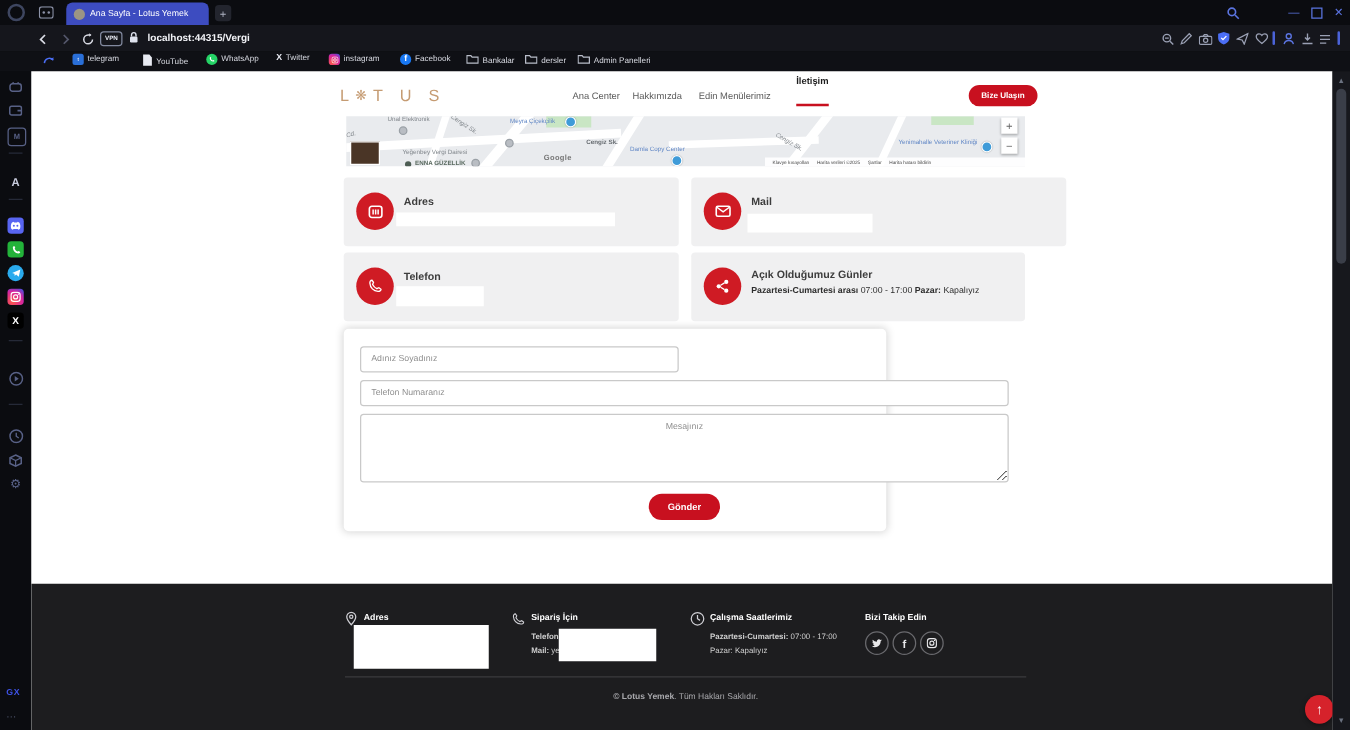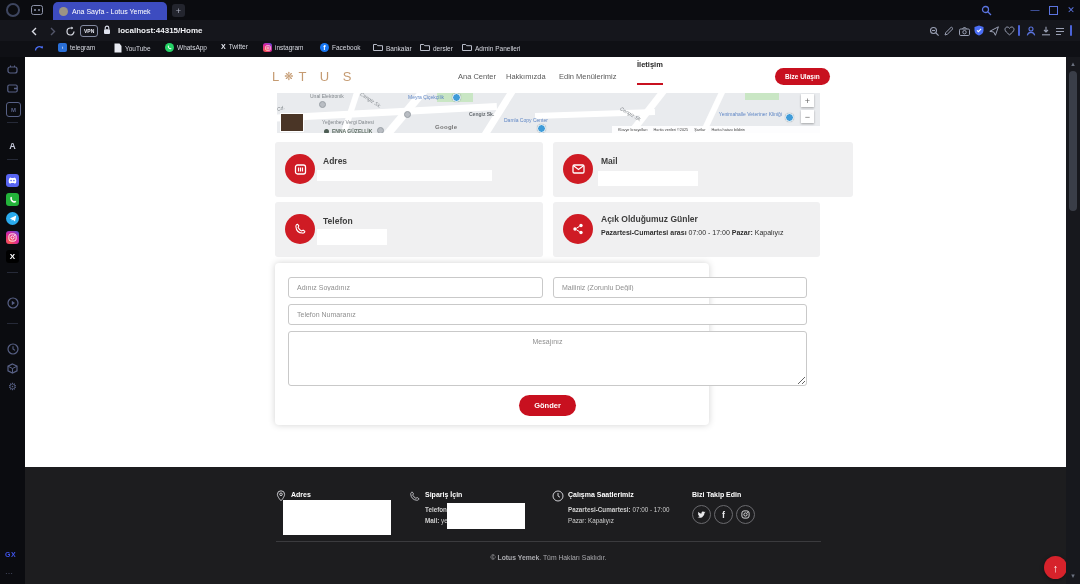--- a/index.html
+++ b/index.html
@@ -97,21 +97,21 @@
       </svg>
   </div>
   <div class="a ctr" style="left:80px;top:5px;height:10px;border:1px solid #838aa0;border-radius:3px;padding:0 3px;
        font-size:5px;font-weight:bold;color:#e7e9f2">VPN</div>
   <div class="a ctr" style="left:102px;top:4px;width:10px;height:12px">
     <svg width="8" height="10" viewBox="0 0 8 10">
         <rect x="1" y="4.2" width="6" height="4.8" rx="1" fill="#dfe3ee"></rect>
         <path d="M2.2 4.2V2.9a1.8 1.8 0 0 1 3.6 0v1.3" fill="none" stroke="#dfe3ee" stroke-width="1.1"></path>
       </svg>
   </div>
-  <div class="a" style="left:118px;top:6px;font-size:8px;font-weight:bold;color:#f2f3f7">localhost:44315/Home</div>
+  <div class="a" style="left:118px;top:6px;font-size:8px;font-weight:bold;color:#f2f3f7">localhost:44315/Vergi</div>
   <div class="a ctr" style="left:928px;top:5px;width:12px;height:12px;color:#9aa0b4">
     <svg width="11" height="11" viewBox="0 0 11 11">
         <circle cx="4.5" cy="4.5" r="3" fill="none" stroke="#9aa0b4" stroke-width="1.1"></circle>
         <line x1="3" y1="4.5" x2="6" y2="4.5" stroke="#9aa0b4" stroke-width="1.1"></line>
         <line x1="7" y1="7" x2="9.6" y2="9.6" stroke="#9aa0b4" stroke-width="1.1"></line>
       </svg>
   </div>
   <div class="a ctr" style="left:943px;top:5px;width:12px;height:12px">
     <svg width="10" height="10" viewBox="0 0 10 10">
         <path d="M1 9 1.8 6.6 7.4 1 9 2.6 3.4 8.2z" fill="none" stroke="#9aa0b4" stroke-width="1"></path>
@@ -382,21 +382,20 @@
         </svg>
     </div>
     <div class="a cardtitle" style="left:48px;top:12px">Açık Olduğumuz Günler</div>
     <div class="a" style="left:48px;top:27px;font-size:7px;color:#2e2e2e">
       <b>Pazartesi-Cumartesi arası</b><span> 07:00 - 17:00 </span><b>Pazar:</b><span> Kapalıyız</span>
     </div>
   </div>
 
   <div class="a" style="left:250px;top:206px;width:434px;height:162px;background:#fff;border-radius:4px;box-shadow:0 0 7px rgba(0,0,0,.18)">
     <input class="a fieldph" style="left: 13px; top: 14px; width: 255px; height: 21px;" placeholder="Adınız Soyadınız">
-    <input class="a fieldph" style="left: 278px; top: 14px; width: 254px; height: 21px;" placeholder="Mailiniz (Zorunlu Değil)">
     <input class="a fieldph" style="left: 13px; top: 41px; width: 519px; height: 21px;" placeholder="Telefon Numaranız">
     <textarea class="a fieldph" style="left: 13px; top: 68px; width: 519px; height: 55px; text-align: center;" placeholder="Mesajınız"></textarea>
     <button class="a cta" style="left:244px;top:132px;width:57px;height:21px;border-radius:11px;font-size:7.5px">Gönder</button>
   </div>
 
   <div class="a footer">
     <div class="a fticon" style="left:251px;top:21px">
       <svg width="10" height="12" viewBox="0 0 10 12">
           <path d="M5 .8a3.6 3.6 0 0 1 3.6 3.6C8.6 6.8 5 10.8 5 10.8S1.4 6.8 1.4 4.4A3.6 3.6 0 0 1 5 .8z" fill="none" stroke="#cfcfd4"></path>
           <circle cx="5" cy="4.3" r="1.3" fill="none" stroke="#cfcfd4"></circle>

